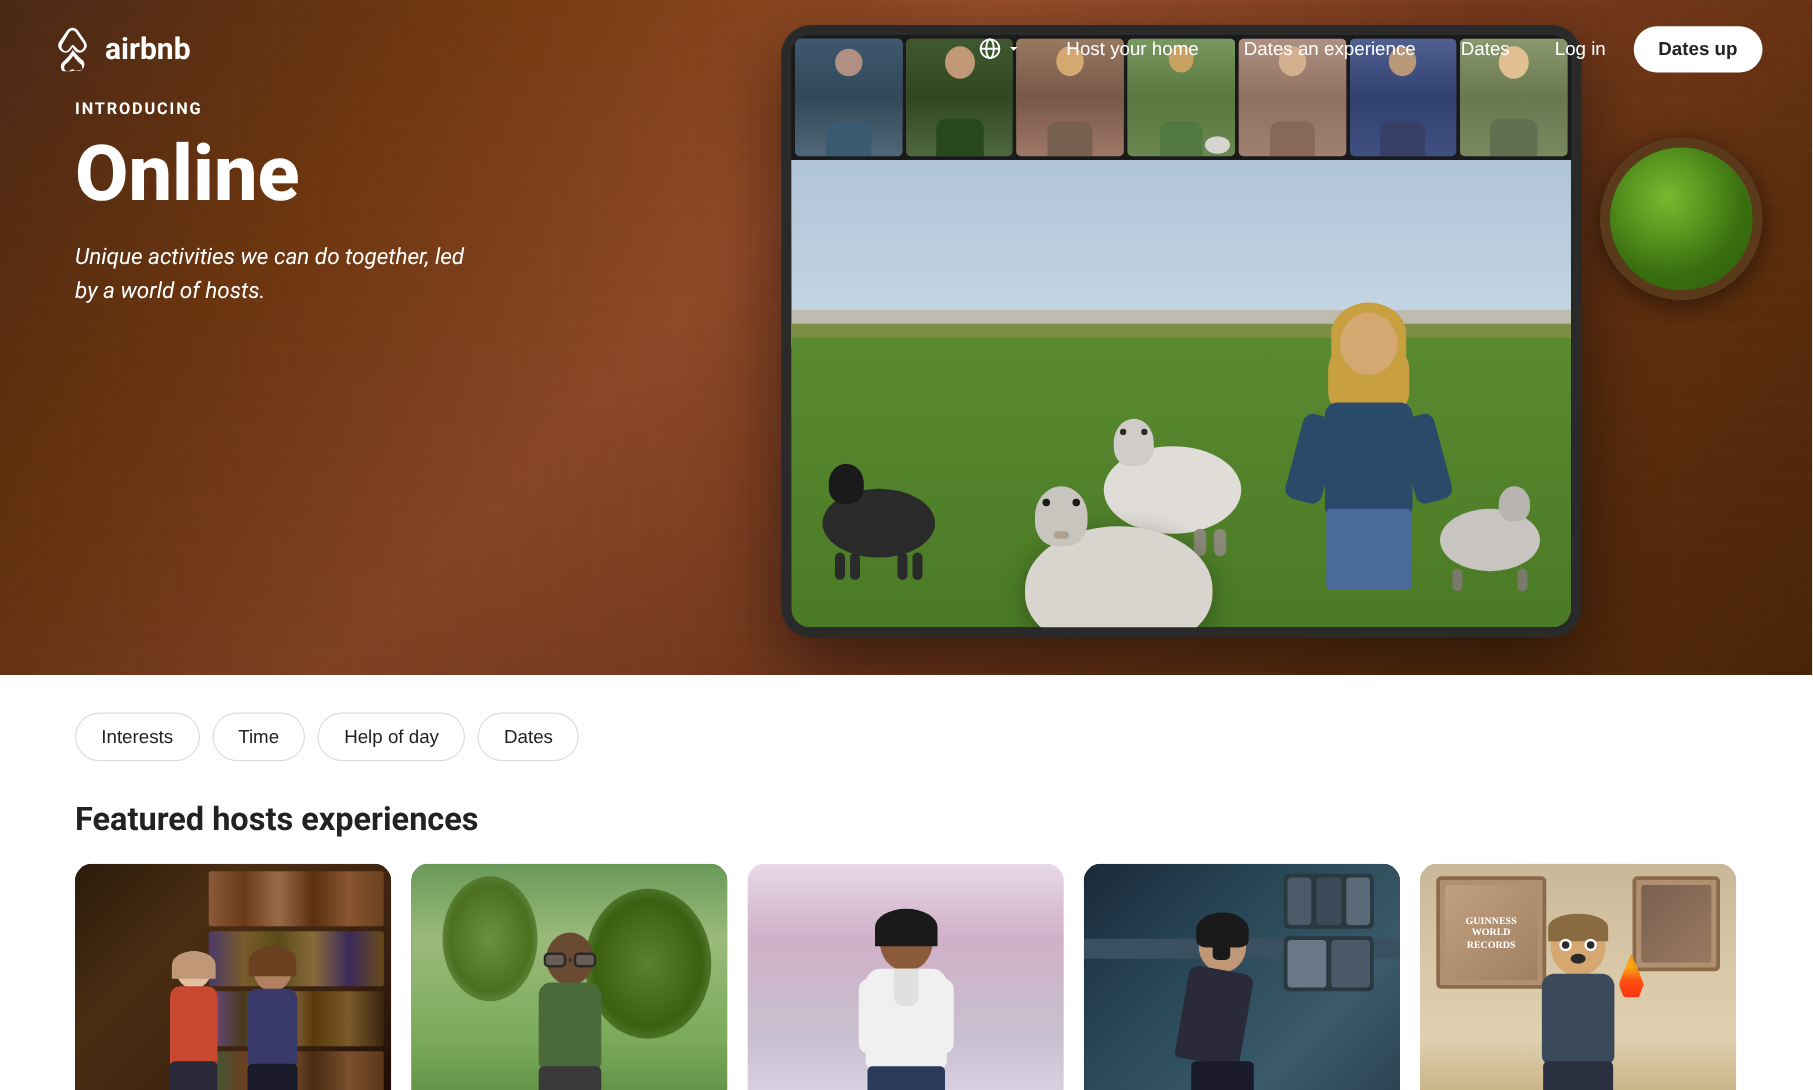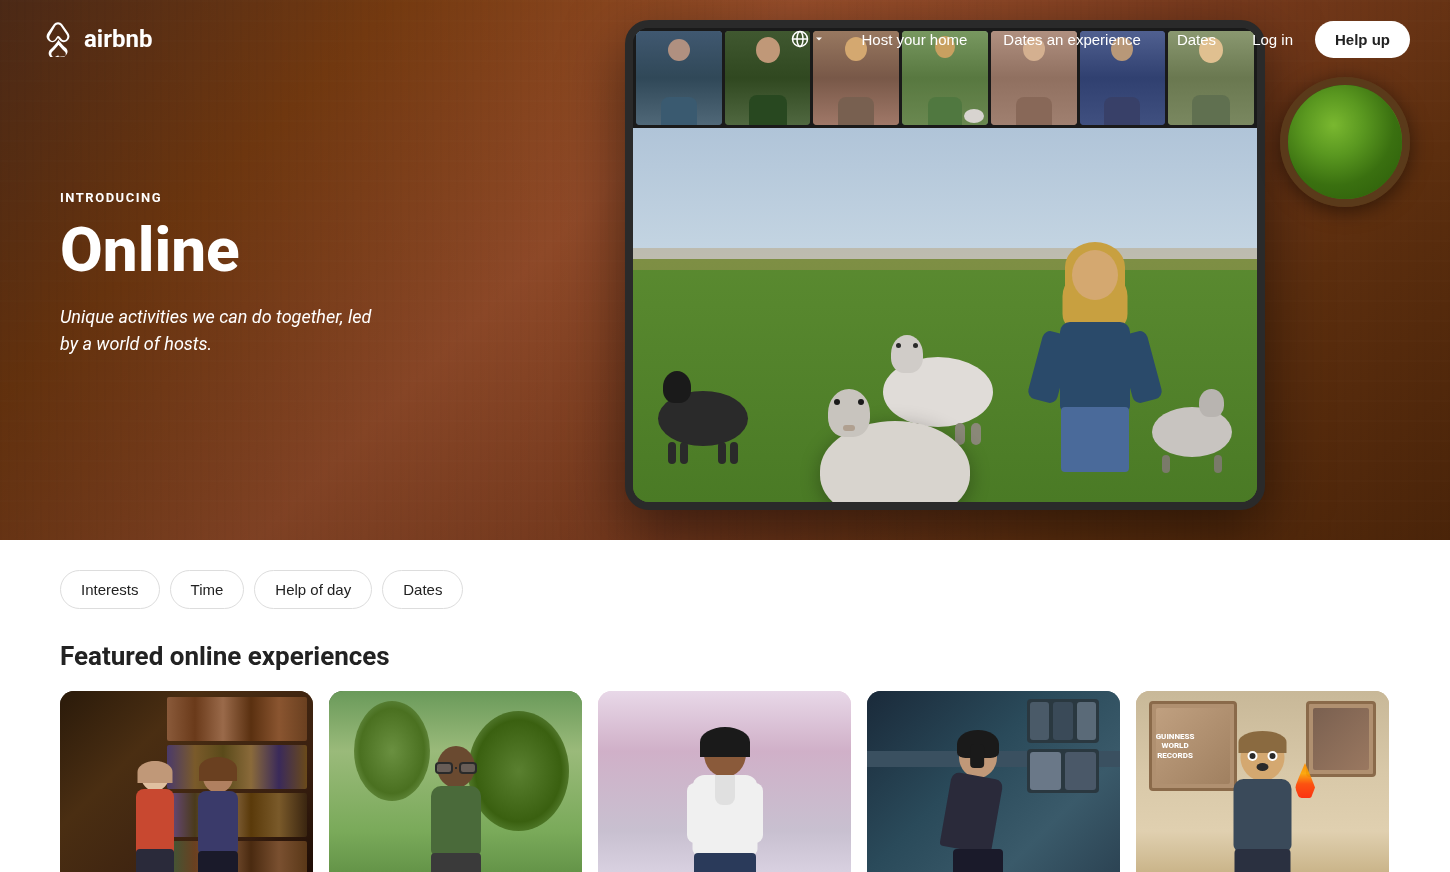--- a/index.html
+++ b/index.html
@@ -101,23 +101,23 @@
     .hero-bg::after {
       content: '';
       position: absolute;
       inset: 0;
       background: linear-gradient(to right, rgba(0,0,0,0.3) 0%, rgba(0,0,0,0.1) 40%, transparent 70%);
     }
     .hero-content {
       position: relative;
       z-index: 2;
       display: flex;
-      align-items: center;
+      align-items: flex-start;
       height: 100%;
-      padding: 47px 60px 40px;
+      padding: 80px 60px 40px;
       gap: 40px;
     }
     .hero-text {
       flex: 0 0 400px;
       color: #fff;
     }
     .hero-introducing {
       font-size: 13px;
       font-weight: 700;
       letter-spacing: 1.5px;
@@ -342,21 +342,21 @@
               <line x1="2" y1="12" x2="22" y2="12" stroke="white" stroke-width="2"></line>
             </svg>
           <svg width="12" height="12" viewBox="0 0 24 24" fill="white">
               <path d="M6 9l6 6 6-6"></path>
             </svg>
         </button>
         <button class="nav-item">Host your home</button>
         <button class="nav-item">Dates an experience</button>
         <button class="nav-item">Dates</button>
         <button class="nav-item">Log in</button>
-        <button class="signup-btn">Help up</button>
+        <button class="signup-btn">Dates up</button>
       </nav>
     </div>
 
     <div class="hero-content">
       <div class="hero-text">
         <div class="hero-introducing">INTRODUCING</div>
         <h1 class="hero-title">
           <span>Online</span><br>
         </h1>
         <p class="hero-subtitle">Unique activities we can do together, led by a world of hosts.</p>
@@ -495,21 +495,21 @@
 
   <div class="below-hero">
 
     <div class="filter-pills">
       <button class="pill">Interests</button>
       <button class="pill">Time</button>
       <button class="pill">Help of day</button>
       <button class="pill">Dates</button>
     </div>
 
-    <h2 class="featured-title">Featured online experiences</h2>
+    <h2 class="featured-title">Featured hosts experiences</h2>
 
     <div class="cards-row">
 
       <div class="card">
         <div class="card-img card1-bg">
           <span class="card-online-badge">ONLINE</span>
           <div style="position:absolute;inset:0;overflow:hidden;">
 
             <div style="position:absolute;top:0;left:0;right:0;height:100%;background:linear-gradient(135deg,#2a1a0a 0%,#4a2e12 30%,#3a2010 70%,#1a0a04 100%);"></div>
 
@@ -626,21 +626,21 @@
       </div>
 
       <div class="card">
         <div class="card-img card5-bg">
           <span class="card-online-badge">ONLINE</span>
           <div style="position:absolute;inset:0;overflow:hidden;">
 
             <div style="position:absolute;top:0;left:0;right:0;height:100%;background:linear-gradient(180deg,#c8b898 0%,#d8c8a8 40%,#e0d0b0 70%,#c0a878 100%);"></div>
 
             <div style="position:absolute;top:5%;left:5%;width:35%;height:45%;border:3px solid #8a6a4a;background:#b09070;border-radius:4px;">
-              <div style="position:absolute;inset:4px;background:linear-gradient(135deg,#c0a080,#a08060);border-radius:2px;display:flex;align-items:center;">
+              <div style="position:absolute;inset:4px;background:linear-gradient(135deg,#c0a080,#a08060);border-radius:2px;display:flex;align-items:center;justify-content:center;font-family:Liberation Serif, serif;">
                 <div style="font-size:8px;font-weight:800;color:#fff;text-align:center;line-height:1.2;">GUINNESS<br>WORLD<br>RECORDS</div>
               </div>
             </div>
             <div style="position:absolute;top:5%;right:5%;width:28%;height:38%;border:3px solid #8a6a4a;background:#b09070;border-radius:4px;">
               <div style="position:absolute;inset:4px;background:linear-gradient(135deg,#7a6050,#9a7860);border-radius:2px;"></div>
             </div>
 
             <div style="position:absolute;bottom:0;left:50%;transform:translateX(-50%);width:75px;height:158px;">
 
               <div style="position:absolute;top:0;left:50%;transform:translateX(-50%);width:44px;height:48px;background:#d4a870;border-radius:50%;"></div>

